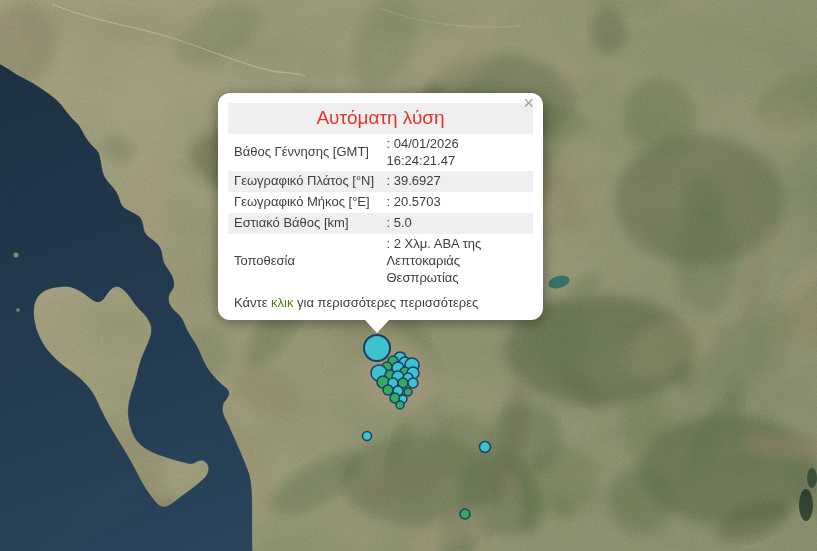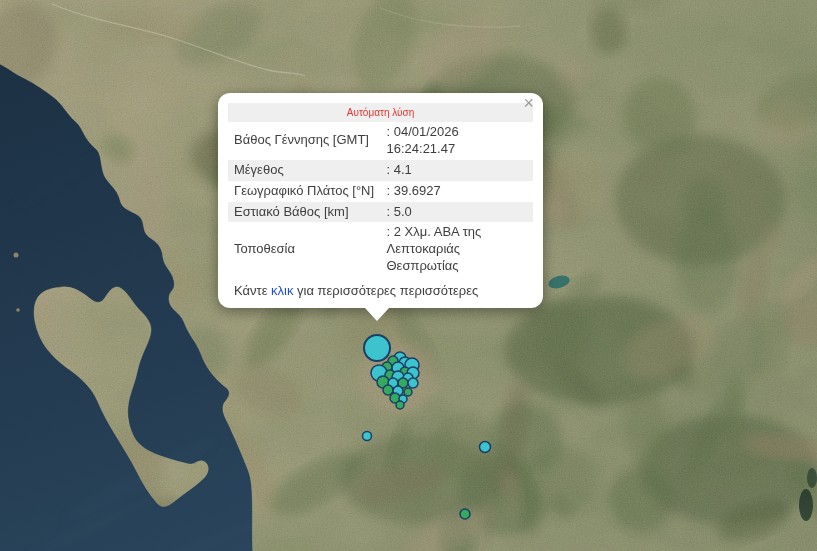--- a/index.html
+++ b/index.html
@@ -18,24 +18,24 @@
     color:#3e3e3e;font-size:13px;
   }
   .popup .close-btn{
     position:absolute;top:1px;right:9px;
     font-size:18px;line-height:18px;color:#9b9b9b;
     text-decoration:none;cursor:pointer;font-weight:400;
   }
   .popup table{width:100%;border-collapse:collapse;table-layout:fixed;}
   .popup td{padding:2px 4px 2px 6px;line-height:1.3;vertical-align:middle;word-wrap:break-word;}
   .popup tr:nth-child(odd) td{background:#efefef;}
-  .popup td.title-cell{text-align:center;color:#e5342f;font-size:10px;padding:3px 6px;margin-top:20px;}
+  .popup td.title-cell{text-align:center;color:#e5342f;font-size:19px;padding:3px 6px;margin-top:20px;}
   .popup td.lbl{width:124px;}
   .popup .footer-line{margin:6px 0 2px 6px;color:#3e3e3e;}
-  .popup .footer-line a{color:#1d4ed8;text-decoration:none;cursor:pointer;}
+  .popup .footer-line a{color:#4d7c0f;text-decoration:none;cursor:pointer;}
   .popup .arrow{
     position:absolute;bottom:-13px;left:147px;width:0;height:0;
     border-left:12px solid transparent;border-right:12px solid transparent;
     border-top:13px solid #ffffff;
   }
 </style>
 </head>
 <body>
 
 <svg id="map-svg" width="817" height="551" viewBox="0 0 817 551">
@@ -267,26 +267,26 @@
   <table>
     <tbody id="rows-body">
       <tr>
         <td class="title-cell" colspan="2">Αυτόματη λύση</td>
       </tr>
     <tr>
           <td class="lbl">Βάθος Γέννησης [GMT]</td>
           <td>: 04/01/2026 16:24:21.47</td>
         </tr>
         <tr>
-          <td class="lbl">Μέγεθος</td>
-          <td>: 4.1</td>
-        </tr>
-        <tr>
           <td class="lbl">Γεωγραφικό Πλάτος [°N]</td>
           <td>: 39.6927</td>
+        </tr>
+        <tr>
+          <td class="lbl">Γεωγραφικό Μήκος [°E]</td>
+          <td>: 20.5703</td>
         </tr>
         <tr>
           <td class="lbl">Εστιακό Βάθος [km]</td>
           <td>: 5.0</td>
         </tr>
         <tr>
           <td class="lbl">Τοποθεσία</td>
           <td>: 2 Χλμ. ΑΒΑ της Λεπτοκαριάς Θεσπρωτίας</td>
         </tr>
       </tbody>

